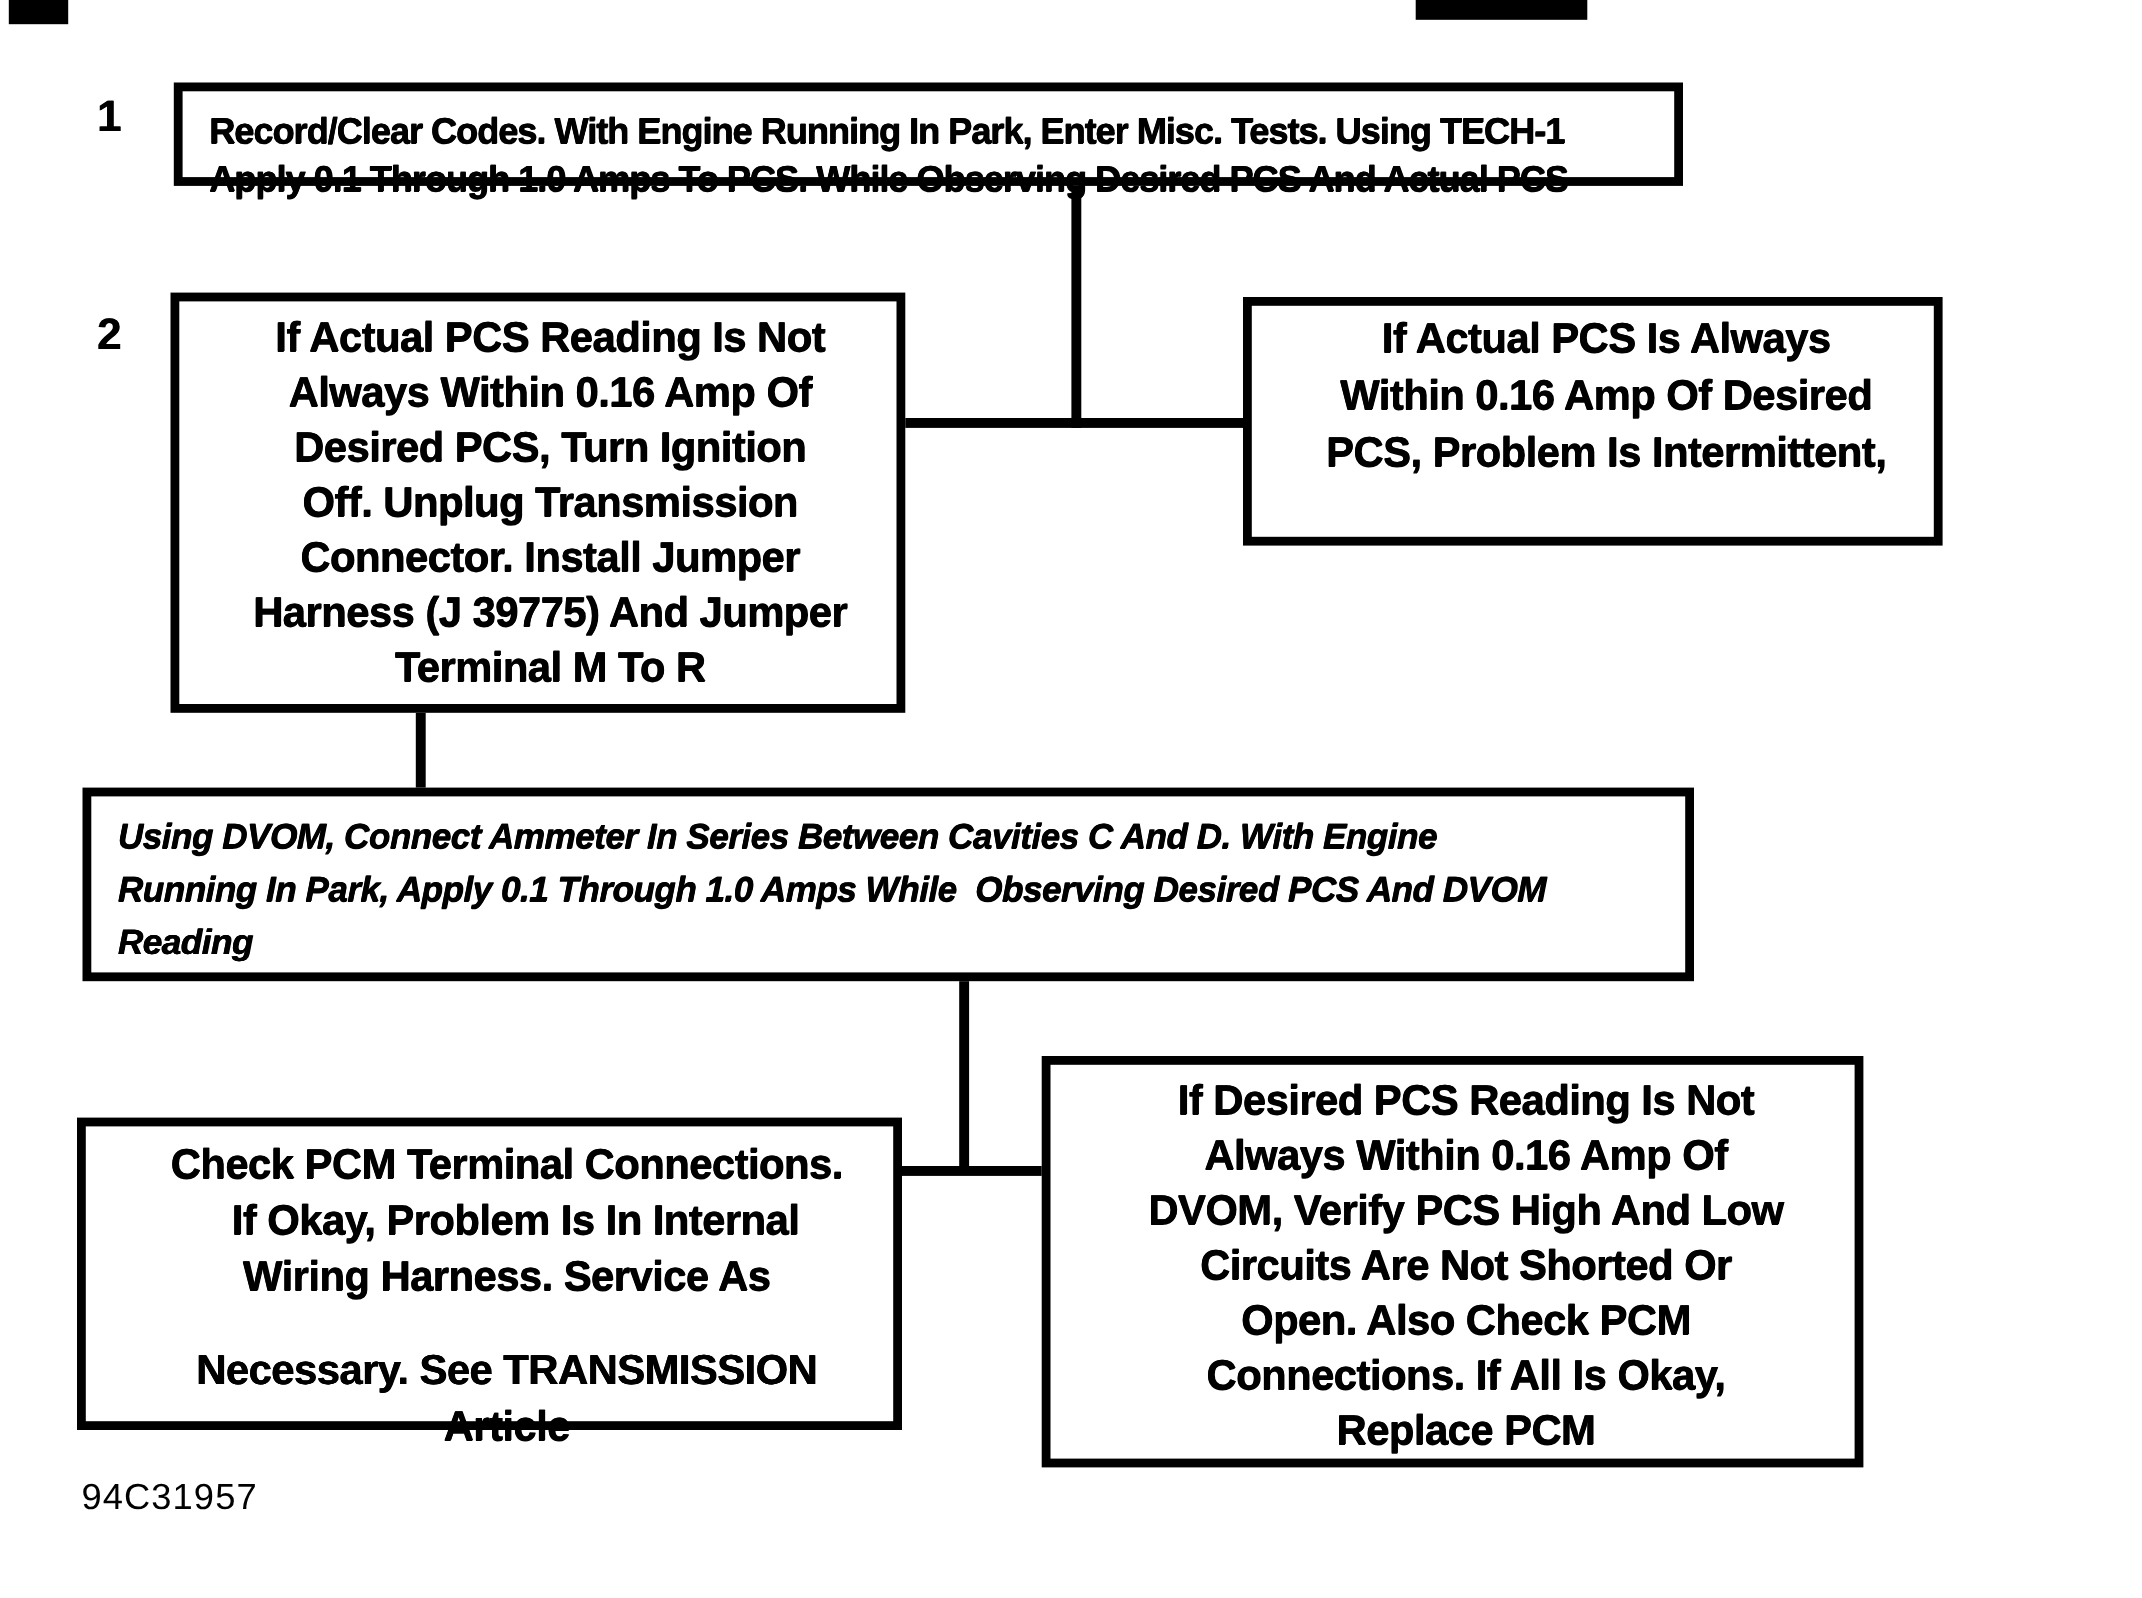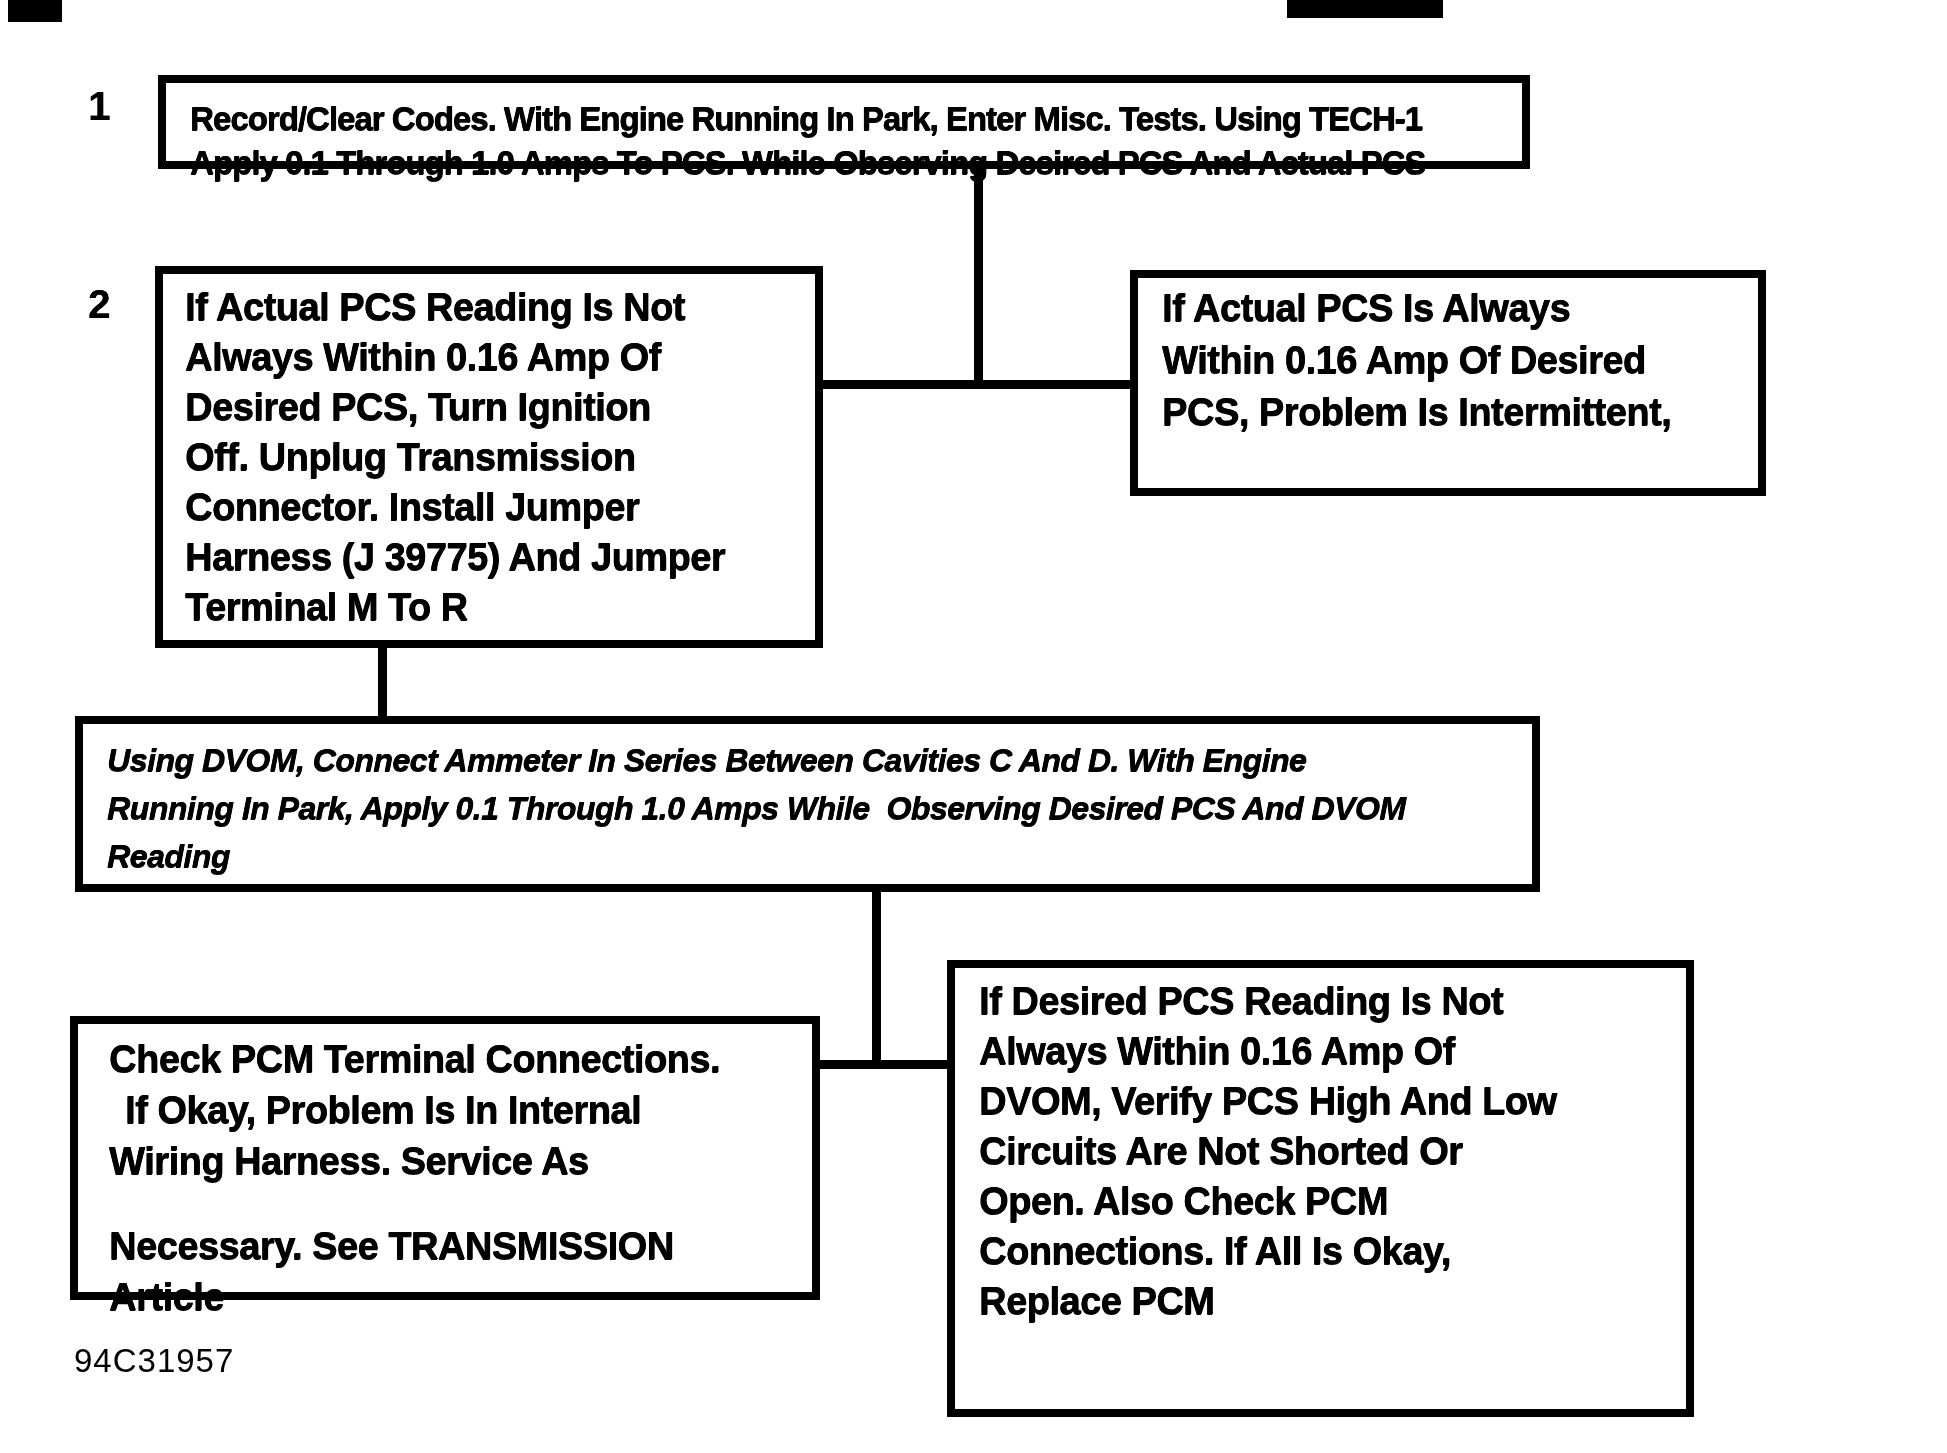--- a/index.html
+++ b/index.html
@@ -30,20 +30,21 @@
   }
   .small-font .ln {
     font-size: 33px;
     line-height: 44px;
     letter-spacing: -1px;
   }
   .big-font .ln {
     font-size: 38px;
     line-height: 50px;
     letter-spacing: -0.5px;
+    text-align: center;
   }
   .step-label {
     position: absolute;
     font-size: 40px;
     font-weight: 700;
     color: #000000;
     text-shadow: 0.6px 0 0 currentColor;
   }
   .connector {
     position: absolute;
@@ -108,21 +109,21 @@
   </div>
 
   <div class="node big-font" style="left:70px; top:1016px; width:750px; height:284px; padding:10px 0 0 31px;">
     <div class="ln" style="line-height:51px;">Check PCM Terminal Connections.</div>
     <div class="ln" style="line-height:51px;margin-left:16px;">If Okay, Problem Is In Internal</div>
     <div class="ln" style="line-height:51px;">Wiring Harness. Service As</div>
     <div class="ln" style="line-height:51px;margin-top:34px;">Necessary. See TRANSMISSION</div>
     <div class="ln" style="line-height:51px;">Article</div>
   </div>
 
-  <div class="node big-font" style="left:947px; top:960px; width:747px; height:457px; padding:8px 0 0 24px;">
+  <div class="node big-font" style="left:947px; top:960px; width:747px; height:374px; padding:8px 0 0 24px;">
     <div class="ln">If Desired PCS Reading Is Not</div>
     <div class="ln">Always Within 0.16 Amp Of</div>
     <div class="ln">DVOM, Verify PCS High And Low</div>
     <div class="ln">Circuits Are Not Shorted Or</div>
     <div class="ln">Open. Also Check PCM</div>
     <div class="ln">Connections. If All Is Okay,</div>
     <div class="ln">Replace PCM</div>
   </div>
 
   <div id="footer-code">94C31957</div>

